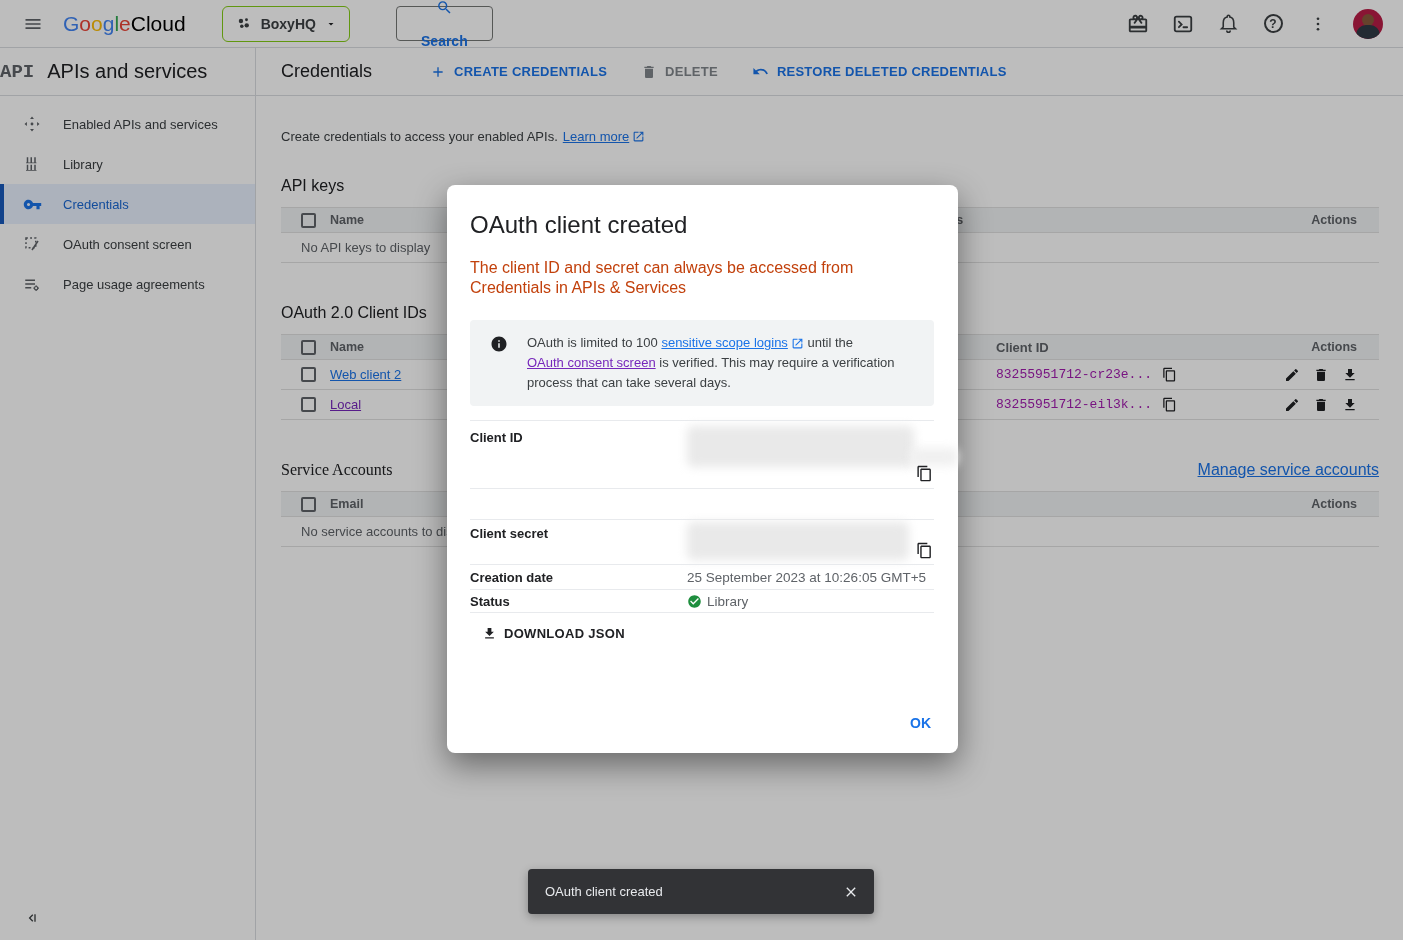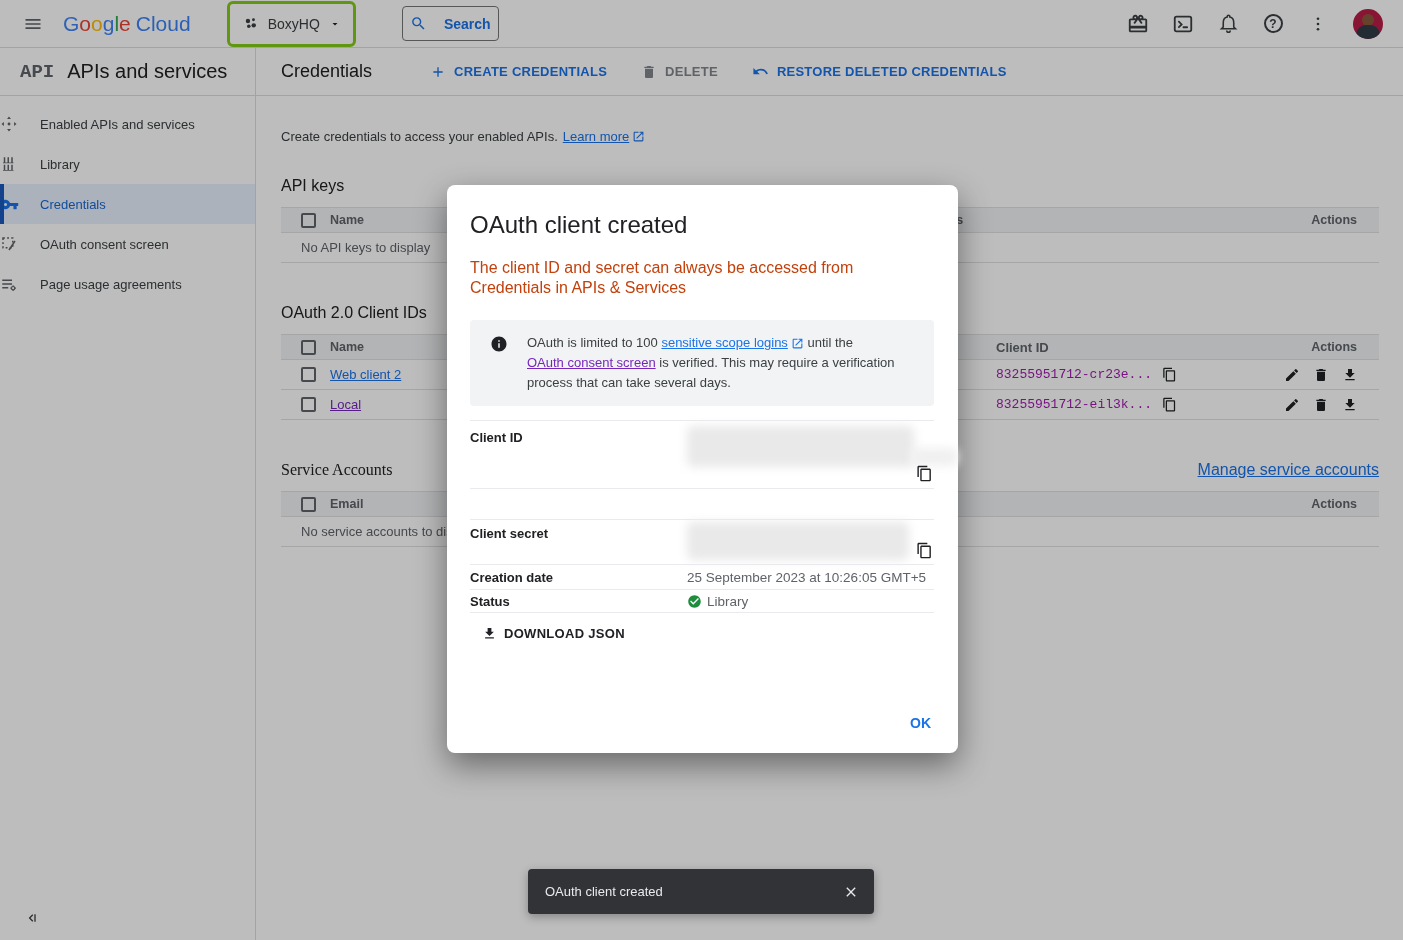--- a/index.html
+++ b/index.html
@@ -10,50 +10,50 @@
   }
   svg { display:block; }
 
   
   .topbar{position:absolute;left:0;top:0;width:1403px;height:48px;background:#fff;
     border-bottom:1px solid #dadce0;display:flex;align-items:center;z-index:1;}
   .hamburger{margin-left:23px;color:#5f6368;cursor:pointer;}
   .logo{display:flex;align-items:baseline;margin-left:20px;font-size:21px;}
   .logo .l0,.logo .l3{color:#4285F4}.logo .l1,.logo .l5{color:#EA4335}
   .logo .l2{color:#FBBC05}.logo .l4{color:#34A853}
-  .logo .cloud{color:#3b82f6;margin-left:5px;}
-  .project-btn{margin-left:36px;height:46px;border:3px solid #84cc16;border-radius:6px;
-    display:flex;align-items:center;padding:0 12px;gap:9px;font-size:14px;color:#3c4043;cursor:pointer;}
+  .logo .cloud{color:#000000;}
+  .project-btn{margin-left:36px;height:36px;border:1px solid #84cc16;border-radius:6px;
+    display:flex;align-items:center;padding:0 12px;gap:9px;font-size:14px;color:#3c4043;cursor:pointer;font-weight:bold;}
   .search-wrap{margin-left:47px;display:flex;height:35px;width:696px;}
   .search-input{flex:1;border:1px solid #747775;border-right:none;border-radius:8px 0 0 8px;
     padding:0 14px;font-size:14px;color:#5f6368;background:#fff;outline:none;
     font-family:"Liberation Sans","DejaVu Sans",sans-serif;}
   .search-input::placeholder{color:#5f6368;opacity:1;}
   .search-btn{width:97px;border:1px solid #747775;border-radius:4px;margin-left:-1px;background:#fff;
     display:flex;align-items:center;justify-content:center;gap:17px;color:#1a73e8;
-    font-size:14px;font-weight:700;cursor:pointer;}
+    font-size:14px;font-weight:700;cursor:pointer;flex-direction:column;}
   .top-icons{margin-left:auto;display:flex;align-items:center;gap:21px;padding-right:20px;color:#3c4043;}
   .tico{width:24px;height:24px;display:flex;align-items:center;justify-content:center;cursor:pointer;}
   .help-circle{width:19px;height:19px;border:2px solid #3c4043;border-radius:50%;
     display:flex;align-items:center;justify-content:center;font-size:12px;font-weight:700;}
   .avatar{width:30px;height:30px;border-radius:50%;background:#b91d47;overflow:hidden;
     position:relative;cursor:pointer;margin-left:2px;}
   .avatar .head{position:absolute;left:9px;top:5px;width:12px;height:12px;border-radius:50%;background:#8a5a3c;}
   .avatar .body{position:absolute;left:3px;top:16px;width:24px;height:14px;border-radius:10px 10px 0 0;background:#303a46;}
 
   
   .sidebar{position:absolute;left:0;top:48px;width:256px;bottom:0;background:#fff;
     border-right:1px solid #dadce0;z-index:1;}
-  .sidebar-header{height:48px;display:flex;align-items:center;padding-left:20px;gap:13px;
+  .sidebar-header{height:48px;display:flex;align-items:center;gap:13px;
     border-bottom:1px solid #dadce0;}
   .api-glyph{font-family:"Liberation Mono","DejaVu Sans Mono",monospace;font-weight:700;
     font-size:19px;color:#5f6368;}
   .sidebar-title{font-size:20px;color:#202124;}
   .nav{padding-top:8px;list-style:none;}
-  .nav-item{height:40px;display:flex;align-items:center;gap:22px;
+  .nav-item{height:40px;display:flex;align-items:center;padding-left:23px;gap:22px;
     font-size:13px;color:#3c4043;cursor:pointer;position:relative;}
   .nav-item .nico{color:#5f6368;width:18px;height:18px;}
   .nav-item.selected{background:#e8f0fe;color:#1967d2;}
   .nav-item.selected .nico{color:#1a73e8;}
   .nav-item.selected::before{content:"";position:absolute;left:0;top:0;bottom:0;width:4px;background:#185abc;}
   .collapse-btn{position:absolute;left:24px;bottom:14px;color:#3c4043;cursor:pointer;}
 
   
   .main{position:absolute;left:256px;top:48px;right:0;bottom:0;background:#fff;z-index:1;}
   .main-header{height:48px;border-bottom:1px solid #dadce0;display:flex;align-items:center;padding-left:25px;}

